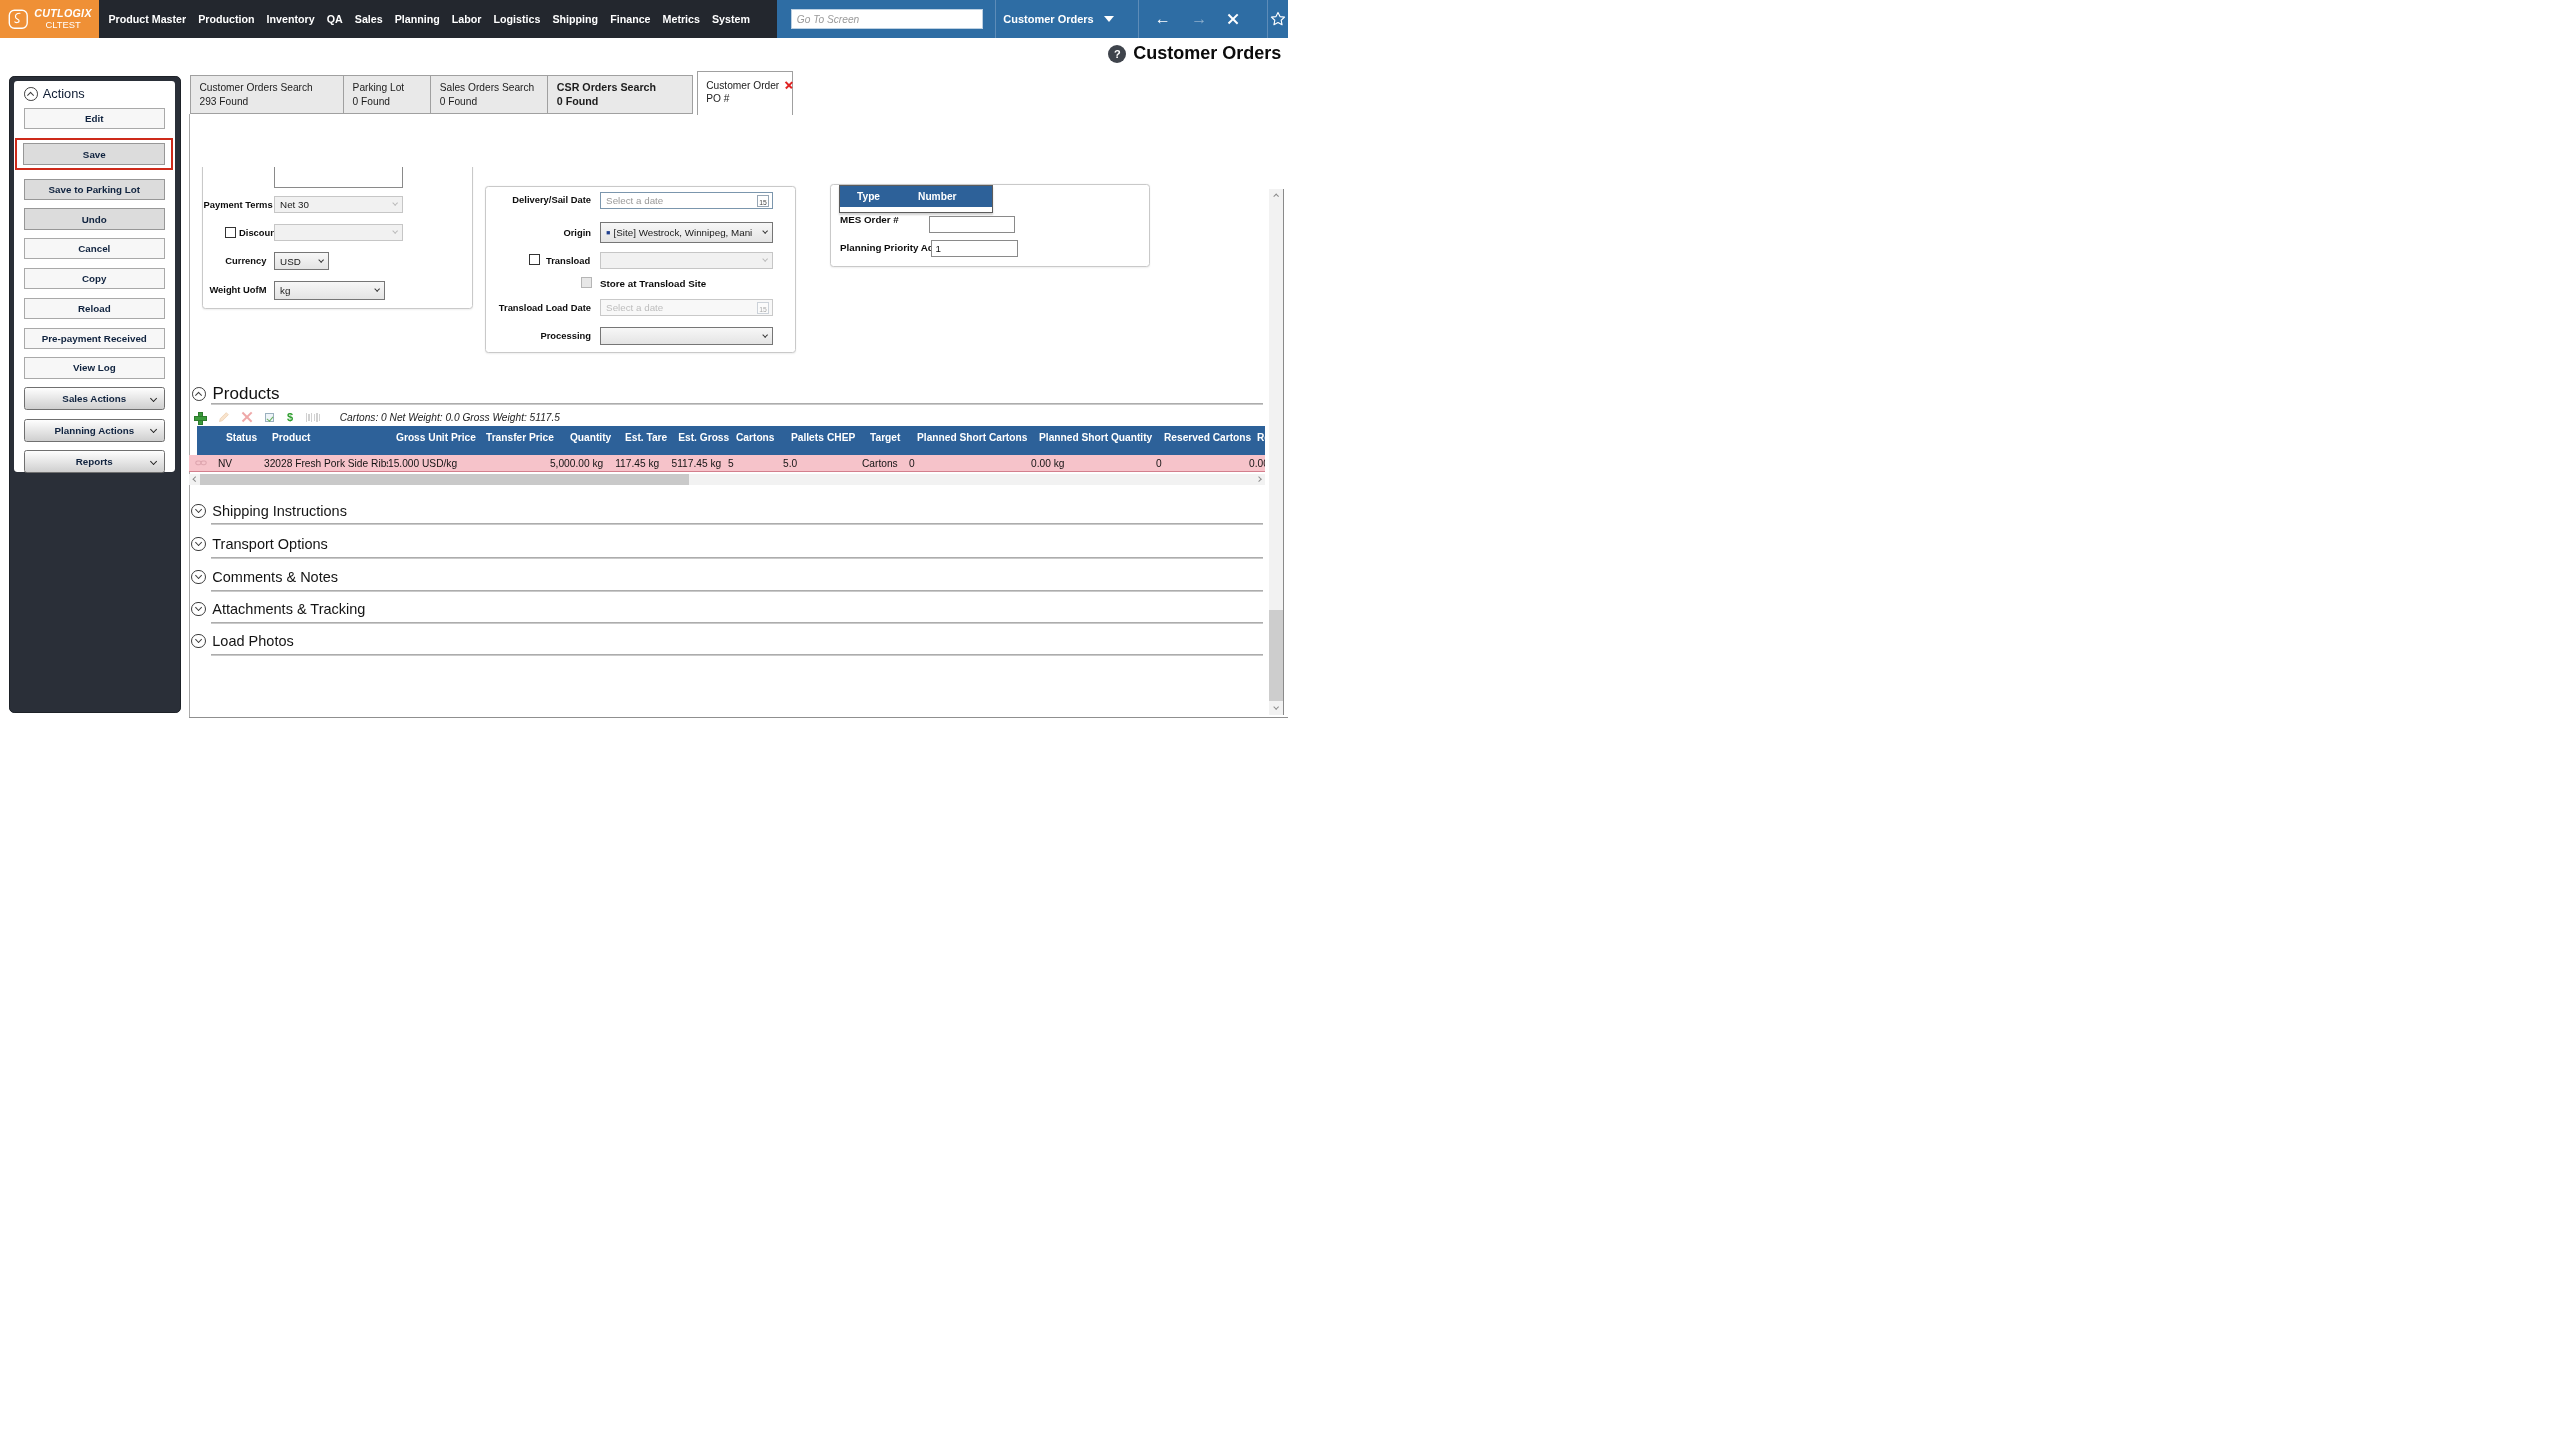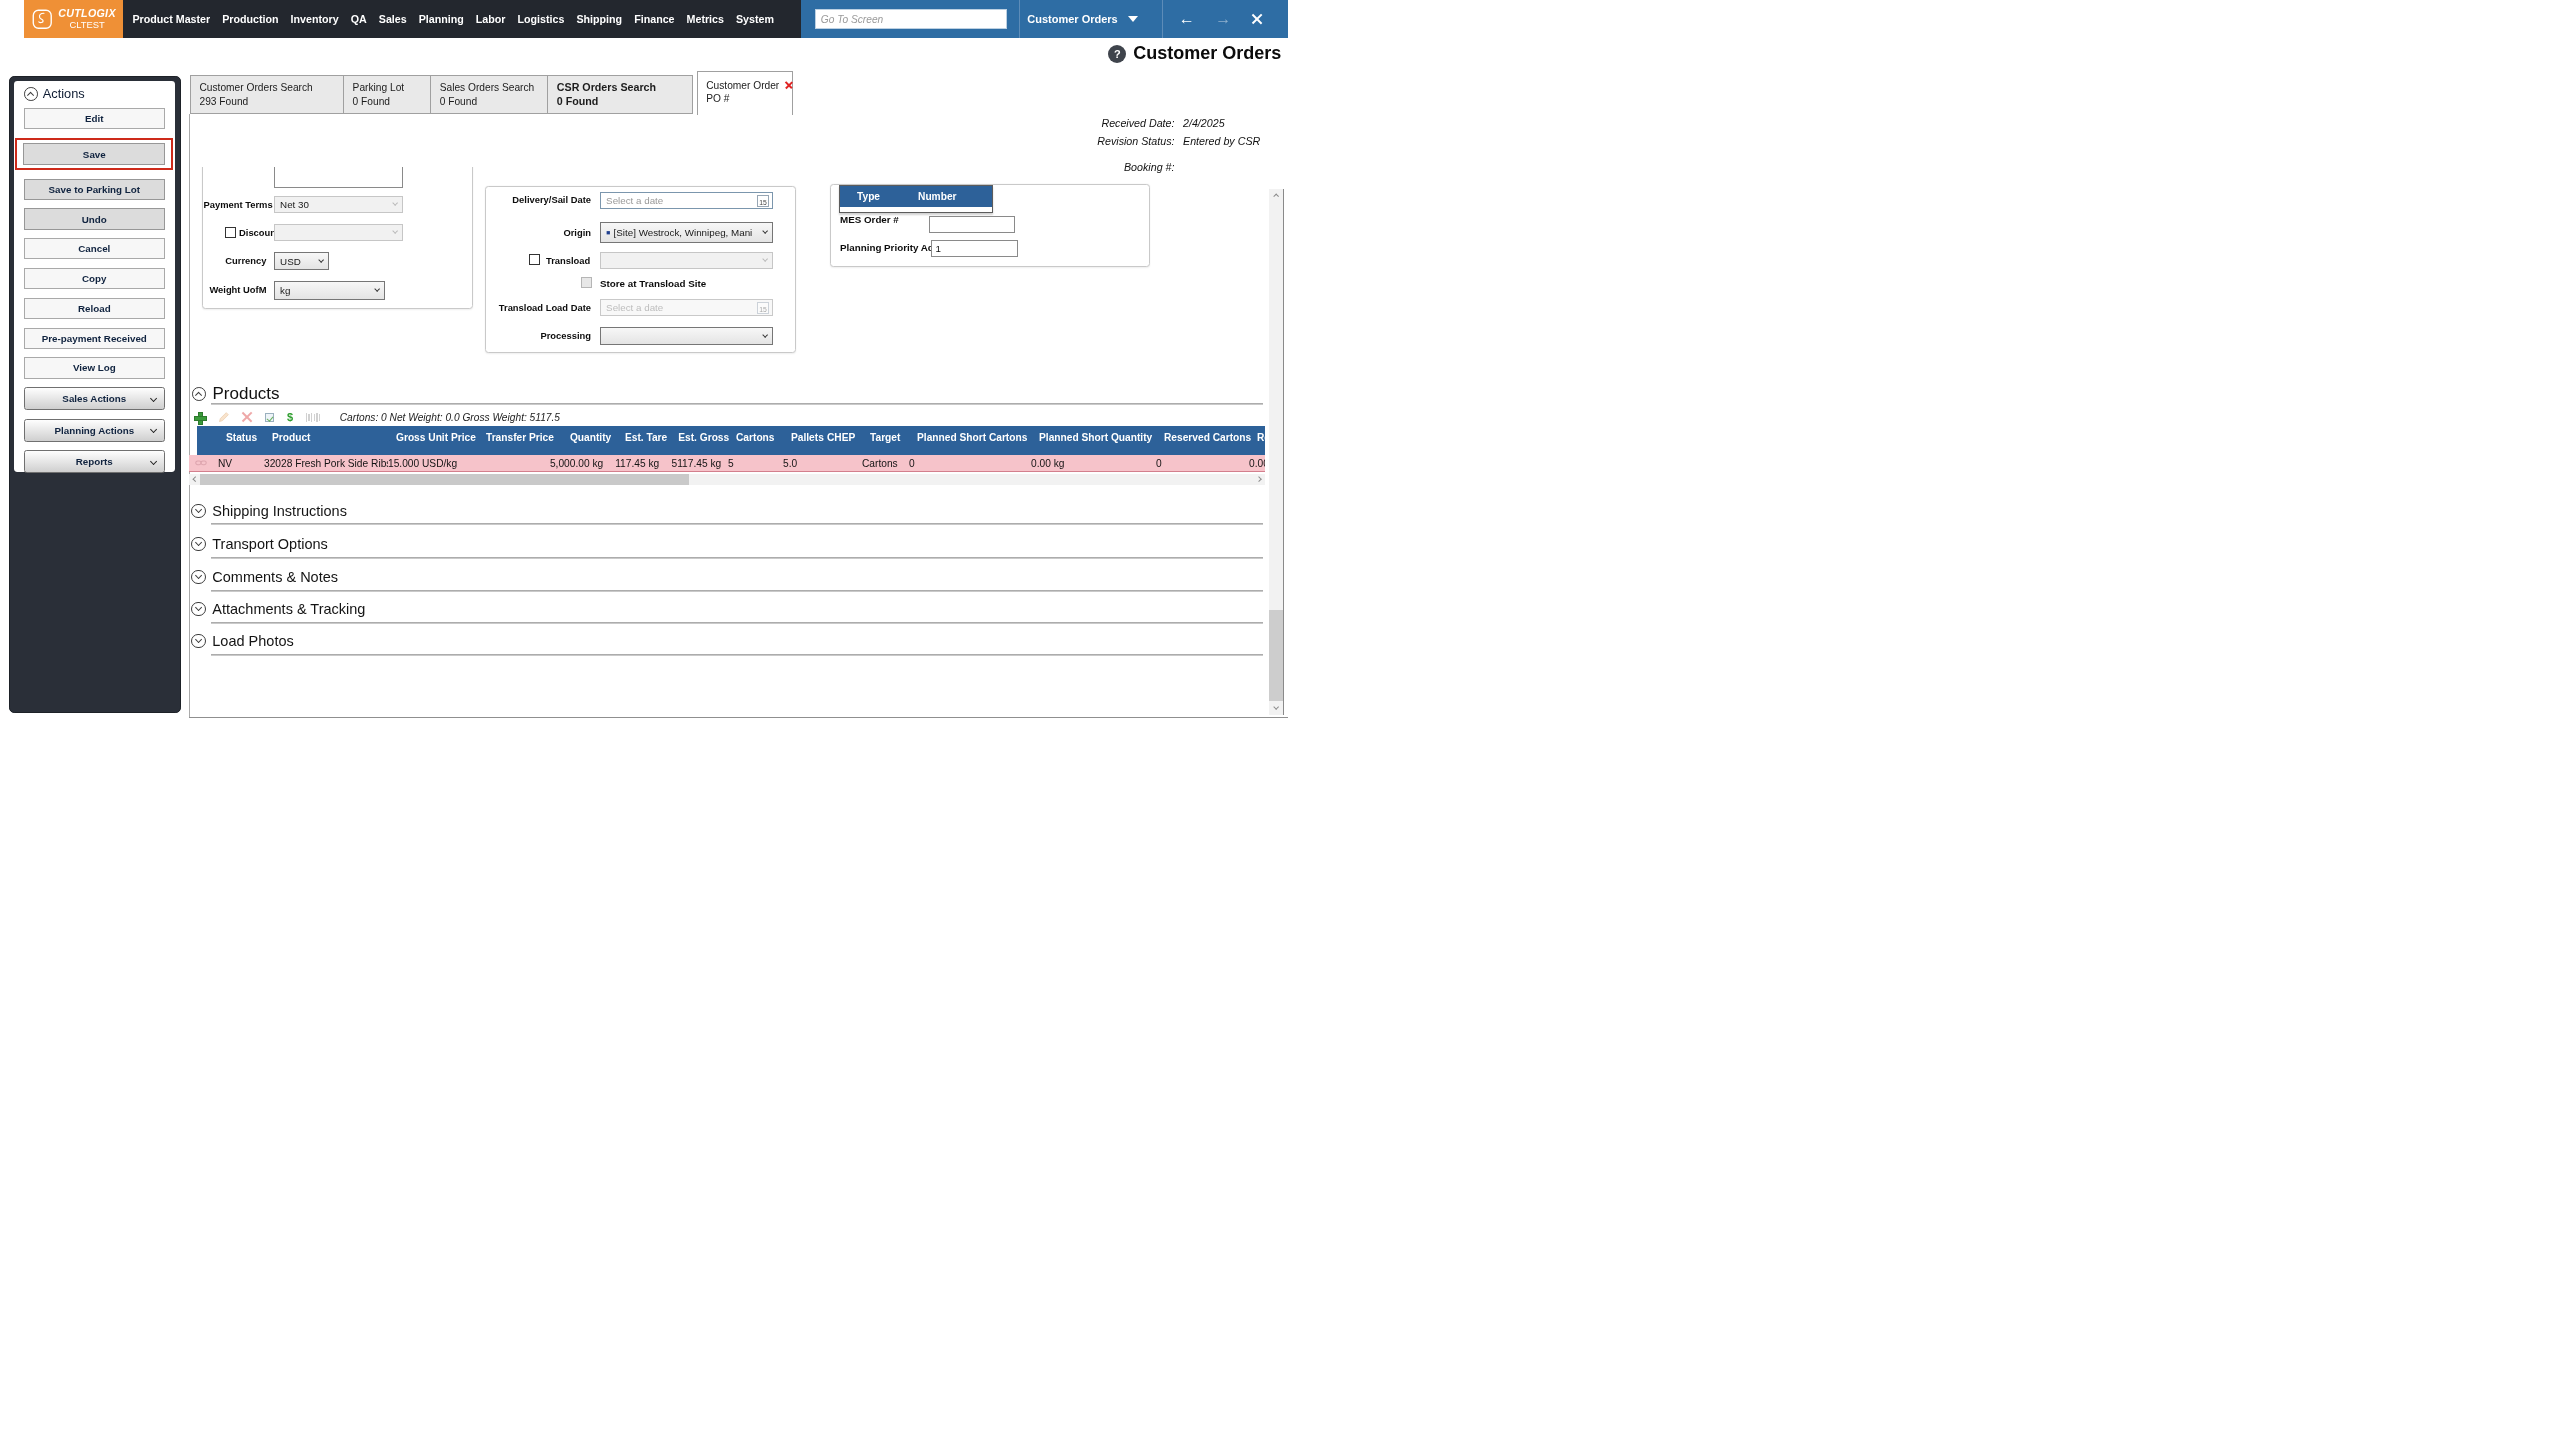--- a/index.html
+++ b/index.html
@@ -2,21 +2,21 @@
 <html style="font-size:13.7px"><head>
 <meta charset="utf-8">
 <style>
   * { box-sizing: border-box; margin: 0; padding: 0; }
   html,body { background:#fff; }
   .app { position:relative; width:1288px; height:721px; overflow:hidden;
          font-family:"Liberation Sans", sans-serif; background:#fff; color:#111; }
 
   
   .topbar { position:absolute; left:0; top:0; width:1288px; height:38px; background:#23272e;
-            display:flex; align-items:stretch;margin-left:24px; }
+            display:flex; align-items:stretch; }
   .logo { width:99px; background:#ef9036; display:flex; align-items:center; padding-left:7.7px; gap:6px; }
   .logo-glyph { width:20.5px; height:20.5px; flex:0 0 auto; }
   .brandcol { display:flex; flex-direction:column; align-items:center; line-height:1.1; }
   .brand { color:#fff; font-weight:bold; font-style:italic; font-size:10.7px; letter-spacing:0.3px; }
   .env { color:#fff; font-size:9.4px; margin-top:0.9px; }
   .menu { display:flex; align-items:center; gap:12px; margin-left:9.4px; }
   .menu-item { color:#fff; font-size:10.7px; font-weight:600; white-space:nowrap; cursor:default; }
   .util { position:absolute; left:777px; top:0; width:511px; height:38px; background:#2e6da4;
           display:flex; align-items:center; }
   .goto { margin-left:13.7px; width:192px; height:20.5px; border:0.9px solid #bcd0e2; background:#fff;
@@ -294,34 +294,20 @@
       <div class="tab-l1">
         <span>Customer Order</span>
         <span class="xico tabx"></span>
       </div>
       <div>PO #</div>
     </div>
   </div>
 
   <div class="content-frame"></div>
 
-  <div class="meta">
-    <div class="meta-row">
-      <span class="meta-lbl">Received Date:</span>
-      <span class="meta-val">2/4/2025</span>
-    </div>
-    <div class="meta-row">
-      <span class="meta-lbl">Revision Status:</span>
-      <span class="meta-val">Entered by CSR</span>
-    </div>
-    <div class="meta-row booking">
-      <span class="meta-lbl">Booking #:</span>
-      <span class="meta-val"></span>
-    </div>
-  </div>
 
   <div class="fvp">
 
     <div class="pnl" style="left:12.8px; top:-39px; width:271px; height:181px"></div>
     <input class="tinput" style="left: 85px; top: -22px; width: 129px; height: 43px;">
     <span class="lbl llbl" style="top:32px">Payment Terms</span>
     <div class="combo dis" style="left:85px; top:29px; width:129px">
       <span>Net 30</span>
       <span class="cv"></span>
     </div>

